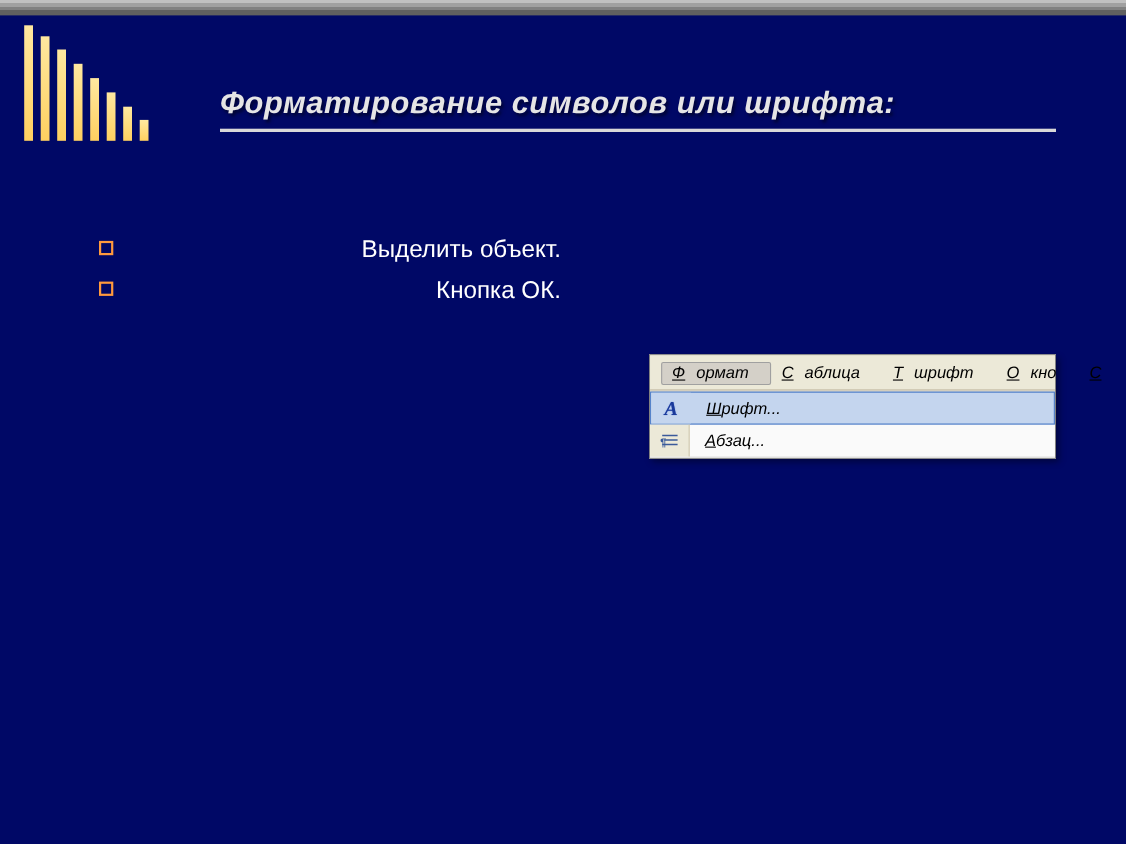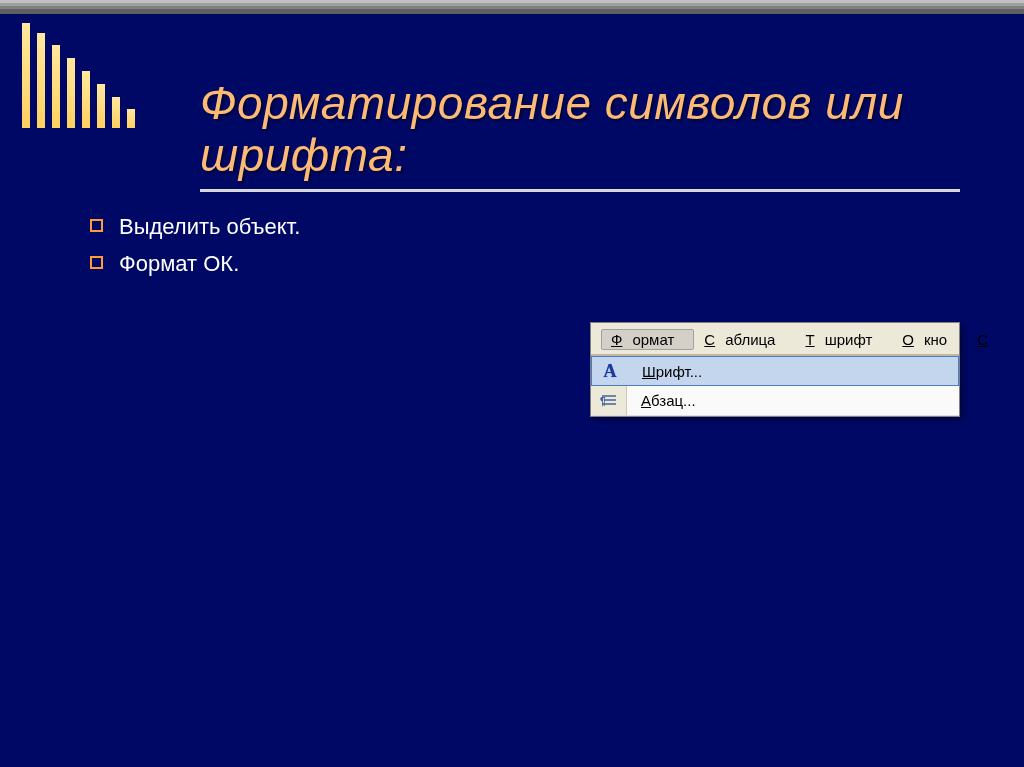--- a/index.html
+++ b/index.html
@@ -33,24 +33,24 @@
     width: 8px;
     background: linear-gradient(to top, #ffd060, #ffe8a0);
   }
   .title-block {
     position: absolute;
     top: 78px;
     left: 200px;
     width: 760px;
   }
   .title-block h1 {
-    color: #fdba74;
-    font-size: 46px;
+    color: #e5e5e5;
+    font-size: 28px;
     font-style: italic;
-    font-weight: normal;
+    font-weight: bold;
     line-height: 1.12;
     letter-spacing: 0.5px;
     text-shadow: 2px 2px 3px rgba(0,0,0,0.5);
   }
   .underline {
     height: 3px;
     background: #d8d8d8;
     margin-top: 8px;
     width: 100%;
   }
@@ -60,20 +60,21 @@
     left: 90px;
     width: 420px;
   }
   .bullet-item {
     display: flex;
     align-items: flex-start;
     margin-bottom: 7px;
     color: #fff;
     font-size: 22px;
     line-height: 1.35;
+    text-align: right;
   }
   .bullet-icon {
     width: 13px;
     height: 13px;
     border: 2px solid #ff9a3d;
     margin-right: 16px;
     margin-top: 7px;
     flex-shrink: 0;
   }
   .bullet-text { flex: 1; }
@@ -82,20 +83,21 @@
     position: absolute;
     top: 322px;
     left: 590px;
     width: 370px;
     background: #ece9d8;
     border: 1px solid #808080;
     font-family: Tahoma, Arial, sans-serif;
     font-size: 15px;
     color: #000;
     box-shadow: 3px 3px 6px rgba(0,0,0,0.4);
+    font-style: italic;
   }
   .menubar {
     display: flex;
     padding: 6px 4px 4px 10px;
     border-bottom: 1px solid #c0b8a0;
     background: #ece9d8;
   }
   .menubar span {
     padding: 2px 10px;
     white-space: nowrap;
@@ -167,21 +169,21 @@
   <div class="underline"></div>
 </div>
 
 <div class="content">
   <div class="bullet-item">
     <div class="bullet-icon"></div>
     <div class="bullet-text">Выделить объект.</div>
   </div>
   <div class="bullet-item">
     <div class="bullet-icon"></div>
-    <div class="bullet-text">Формат ОК.</div>
+    <div class="bullet-text">Кнопка ОК.</div>
   </div>
 </div>
 
 <div class="menu-screenshot">
   <div class="menubar">
     <span class="active"><u>Ф</u><span>ормат</span></span>
     <span><u>С</u><span>аблица</span></span>
     <span><u>Т</u><span>шрифт</span></span>
     <span><u>О</u><span>кно</span></span>
     <span><u>С</u></span>

